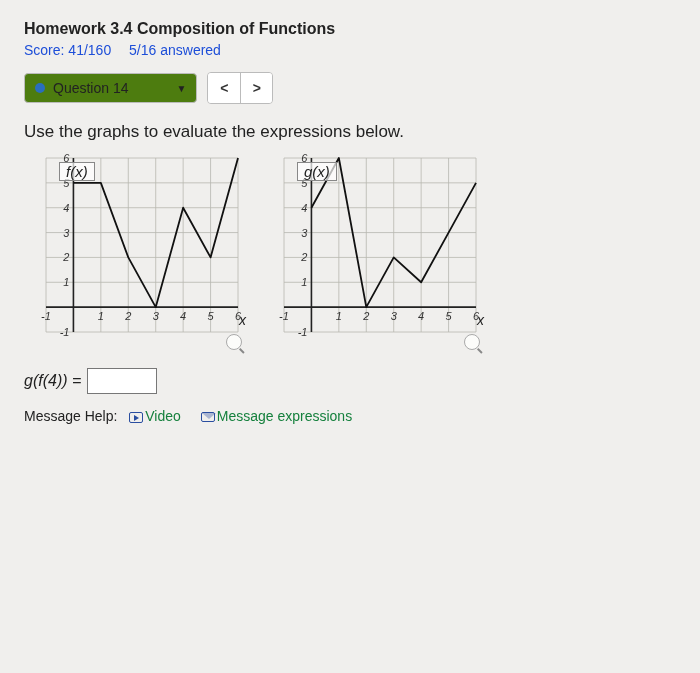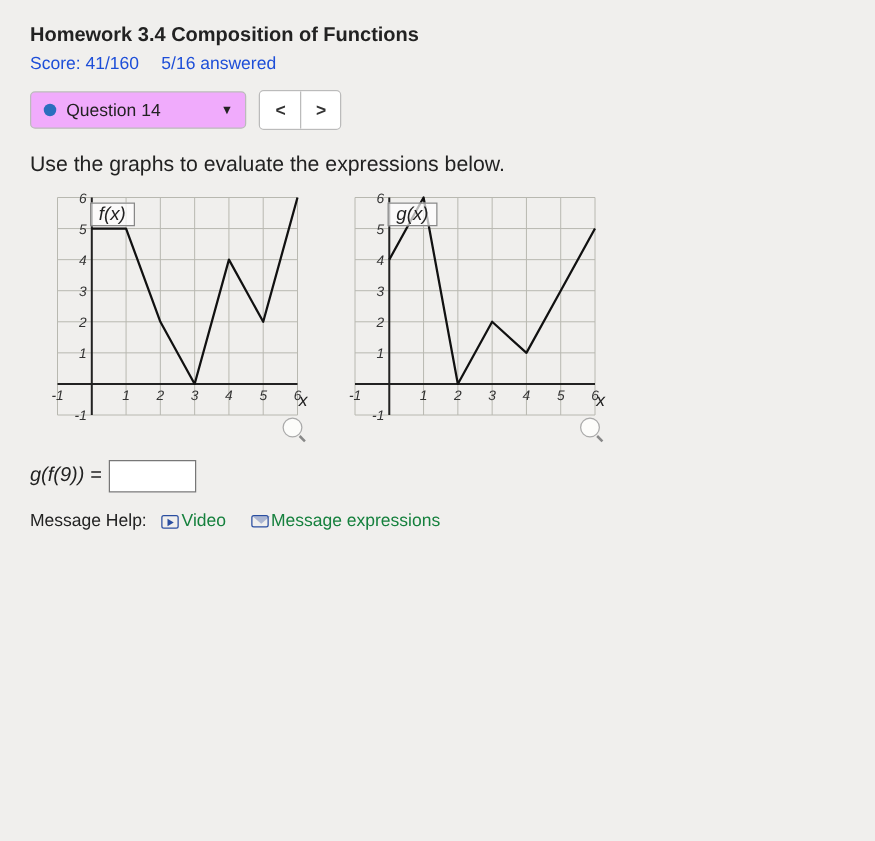--- a/index.html
+++ b/index.html
@@ -24,21 +24,21 @@
     .scoreline span { margin-right: 14px; }
     .qbar {
       display: flex;
       gap: 10px;
       align-items: center;
       margin-bottom: 18px;
     }
     .qsel {
       display: flex;
       align-items: center;
-      background: #f0abfc;
+      background: #4d7c0f;
       border: 1px solid #bbb;
       border-radius: 4px;
       padding: 6px 10px;
       font-size: 14px;
       gap: 8px;
     }
     .qsel .dot {
       width: 10px; height: 10px; border-radius: 50%;
       background: #2a6ebe;
     }
@@ -69,21 +69,21 @@
     .graphs {
       display: flex;
       gap: 18px;
       margin-bottom: 16px;
     }
     .graph-wrap { position: relative; }
     svg.plot { display: block; }
     .fn-label {
       position: absolute;
       top: 10px;
-      left: 48px;
+      left: 35px;
       font-style: italic;
       font-size: 15px;
       border: 1px solid #888;
       padding: 0 6px;
       background: rgba(255,255,255,0.7);
     }
     .xlabel {
       position: absolute;
       right: -2px;
       bottom: 24px;
@@ -277,21 +277,21 @@
         <path d="M49.42857142857143 55.71428571428571 L76.85714285714286 6 L104.28571428571428 155.14285714285717 L131.71428571428572 105.42857142857142 L159.14285714285714 130.28571428571428 L186.57142857142856 80.57142857142858 L214 30.857142857142865 " fill="none" stroke="#111" stroke-width="1.8" stroke-linejoin="round"></path>
       </svg>
     <div class="fn-label">g(x)</div>
     <div class="xlabel">x</div>
     <div class="mag"></div>
   </div>
 </div>
 
 <div class="answers">
   <div class="answer-row">
-    <span>g(f(9)) =</span>
+    <span>g(f(4)) =</span>
     <input class="answer-input" style="">
   </div>
 </div>
 
 <div class="help">
   <span>Message Help:</span>
   <a href="#"><span class="vicon"></span><span>Video</span></a>
   <a href="#"><span class="micon"></span><span>Message expressions</span></a>
 </div>
 

